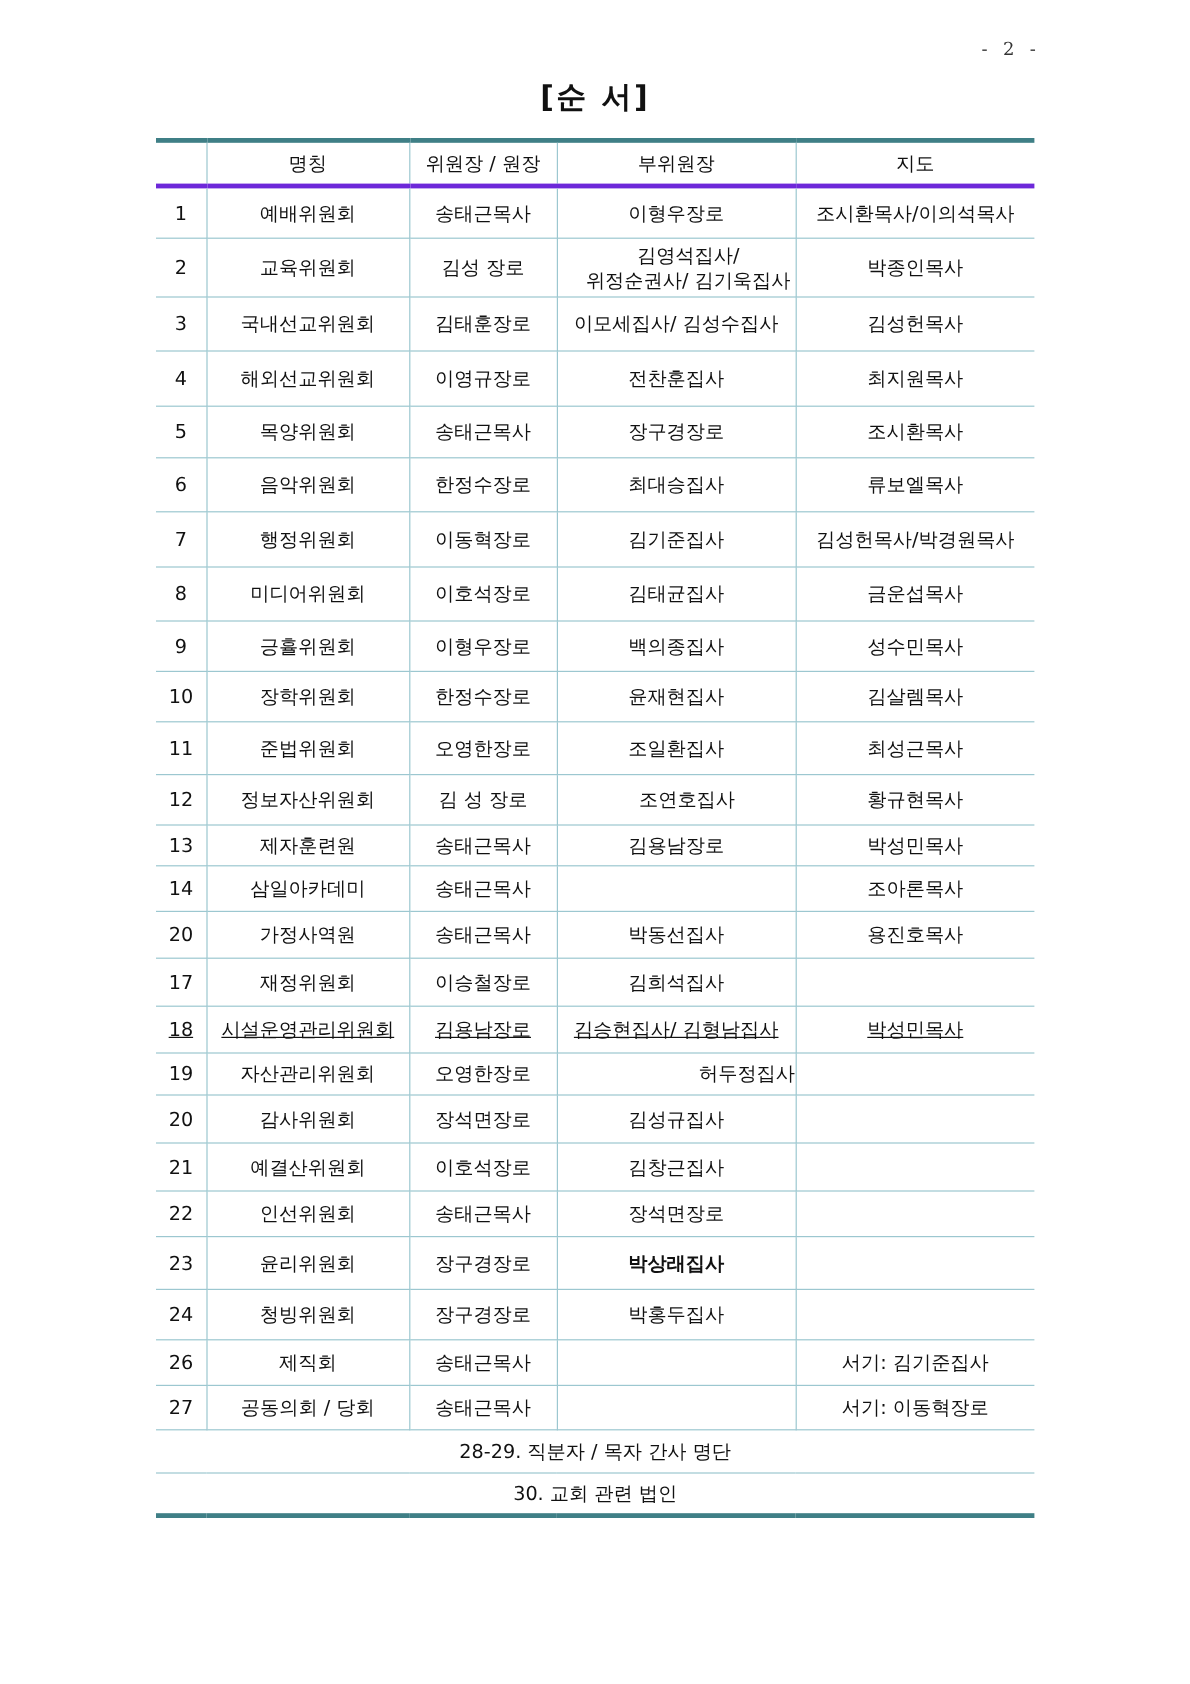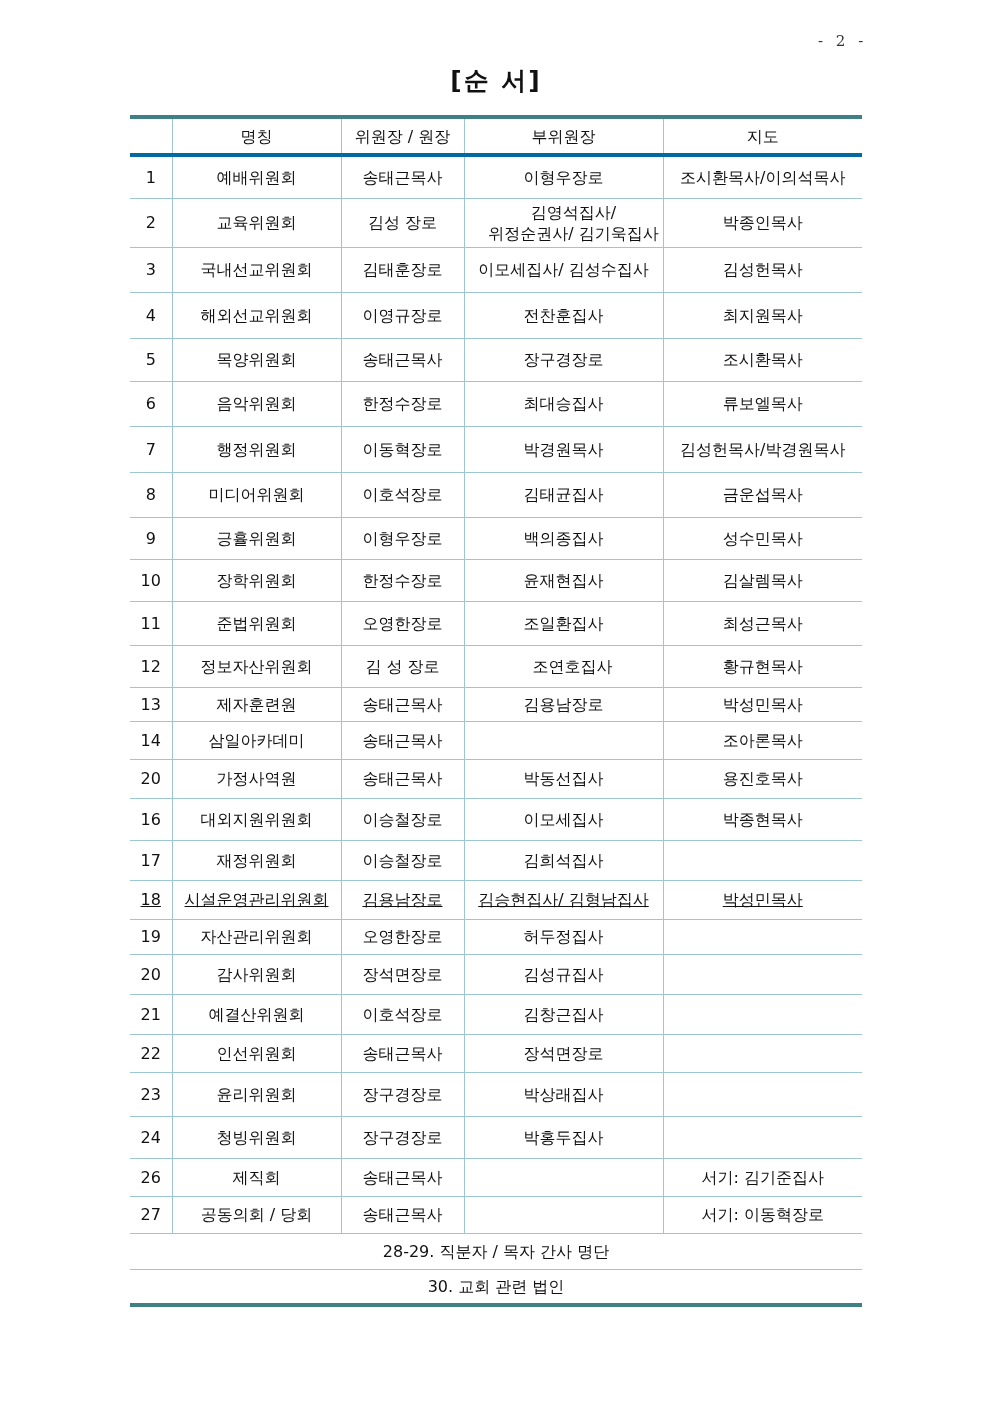--- a/index.html
+++ b/index.html
@@ -12,21 +12,21 @@
   table.org { position: absolute; top: 115px; left: 130px; width: 732px; border-collapse: collapse;
               table-layout: fixed; font-size: 16px; }
   table.org col.c0 { width: 42px; } table.org col.c1 { width: 169px; }
   table.org col.c2 { width: 123px; } table.org col.c3 { width: 199px; } table.org col.c4 { width: 199px; }
   table.org td, table.org th { border-left: 1px solid #9cc7d0; border-right: 1px solid #9cc7d0;
         border-top: 1px solid #9cc7d0; border-bottom: 1px solid #9cc7d0; text-align: center;
         vertical-align: middle; padding: 0; font-weight: normal; line-height: 21px; }
   table.org tr td:first-child, table.org tr th:first-child { border-left: none; }
   table.org tr td:last-child, table.org tr th:last-child { border-right: none; }
   table.org thead tr { border-top: 4px solid #3f7f86; border-bottom: 4px solid #3f7f86; }
-  table.org thead th { border-top: 4px solid #3f7f86; border-bottom: 4px solid #0369a1; }
+  table.org thead th { border-top: 4px solid #3f7f86; border-bottom: 4px solid #6d28d9; }
   table.org tbody tr.last td { border-bottom: 4px solid #3f7f86; }
   td.extra { text-align: left; padding-left: 8px; }
 </style>
 </head>
 <body>
 
 <div class="page-number">- 2 -</div>
 <div class="title">[순  서]</div>
 
 <table class="org">
@@ -87,21 +87,21 @@
         <td>6</td>
         <td>음악위원회</td>
         <td>한정수장로</td>
         <td style="white-space: pre-line;">최대승집사</td>
         <td>류보엘목사</td>
       </tr>
       <tr style="height: 46px;">
         <td>7</td>
         <td>행정위원회</td>
         <td>이동혁장로</td>
-        <td style="white-space: pre-line;">박경원목사</td>
+        <td style="white-space: pre-line;">김기준집사</td>
         <td>김성헌목사/박경원목사</td>
       </tr>
       <tr style="height: 45px;">
         <td>8</td>
         <td>미디어위원회</td>
         <td>이호석장로</td>
         <td style="white-space: pre-line;">김태균집사</td>
         <td>금운섭목사</td>
       </tr>
       <tr style="height: 42px;">
@@ -146,46 +146,39 @@
         <td style="white-space: pre-line;"></td>
         <td>조아론목사</td>
       </tr>
       <tr style="height: 39px;">
         <td>20</td>
         <td>가정사역원</td>
         <td>송태근목사</td>
         <td style="white-space: pre-line;">박동선집사</td>
         <td>용진호목사</td>
       </tr>
-      <tr style="height: 42px;">
-        <td>16</td>
-        <td>대외지원위원회</td>
-        <td>이승철장로</td>
-        <td style="white-space: pre-line;">이모세집사</td>
-        <td>박종현목사</td>
-      </tr>
       <tr style="height: 40px;">
         <td>17</td>
         <td>재정위원회</td>
         <td>이승철장로</td>
         <td style="white-space: pre-line;">김희석집사</td>
         <td></td>
       </tr>
       <tr style="height: 39px; text-decoration: underline;">
         <td>18</td>
         <td>시설운영관리위원회</td>
         <td>김용남장로</td>
         <td style="white-space: pre-line;">김승현집사/ 김형남집사</td>
         <td>박성민목사</td>
       </tr>
       <tr style="height: 35px;">
         <td>19</td>
         <td>자산관리위원회</td>
         <td>오영한장로</td>
-        <td style="white-space: pre-line;">허두정집사</td>
+        <td style="white-space: pre-line; text-align: right;">허두정집사</td>
         <td></td>
       </tr>
       <tr style="height: 40px;">
         <td>20</td>
         <td>감사위원회</td>
         <td>장석면장로</td>
         <td style="white-space: pre-line;">김성규집사</td>
         <td></td>
       </tr>
       <tr style="height: 40px;">
@@ -199,21 +192,21 @@
         <td>22</td>
         <td>인선위원회</td>
         <td>송태근목사</td>
         <td style="white-space: pre-line;">장석면장로</td>
         <td></td>
       </tr>
       <tr style="height: 44px;">
         <td>23</td>
         <td>윤리위원회</td>
         <td>장구경장로</td>
-        <td style="white-space: pre-line;">박상래집사</td>
+        <td style="white-space: pre-line; font-weight: bold;">박상래집사</td>
         <td></td>
       </tr>
       <tr style="height: 42px;">
         <td>24</td>
         <td>청빙위원회</td>
         <td>장구경장로</td>
         <td style="white-space: pre-line;">박홍두집사</td>
         <td></td>
       </tr>
       <tr style="height: 38px;">

